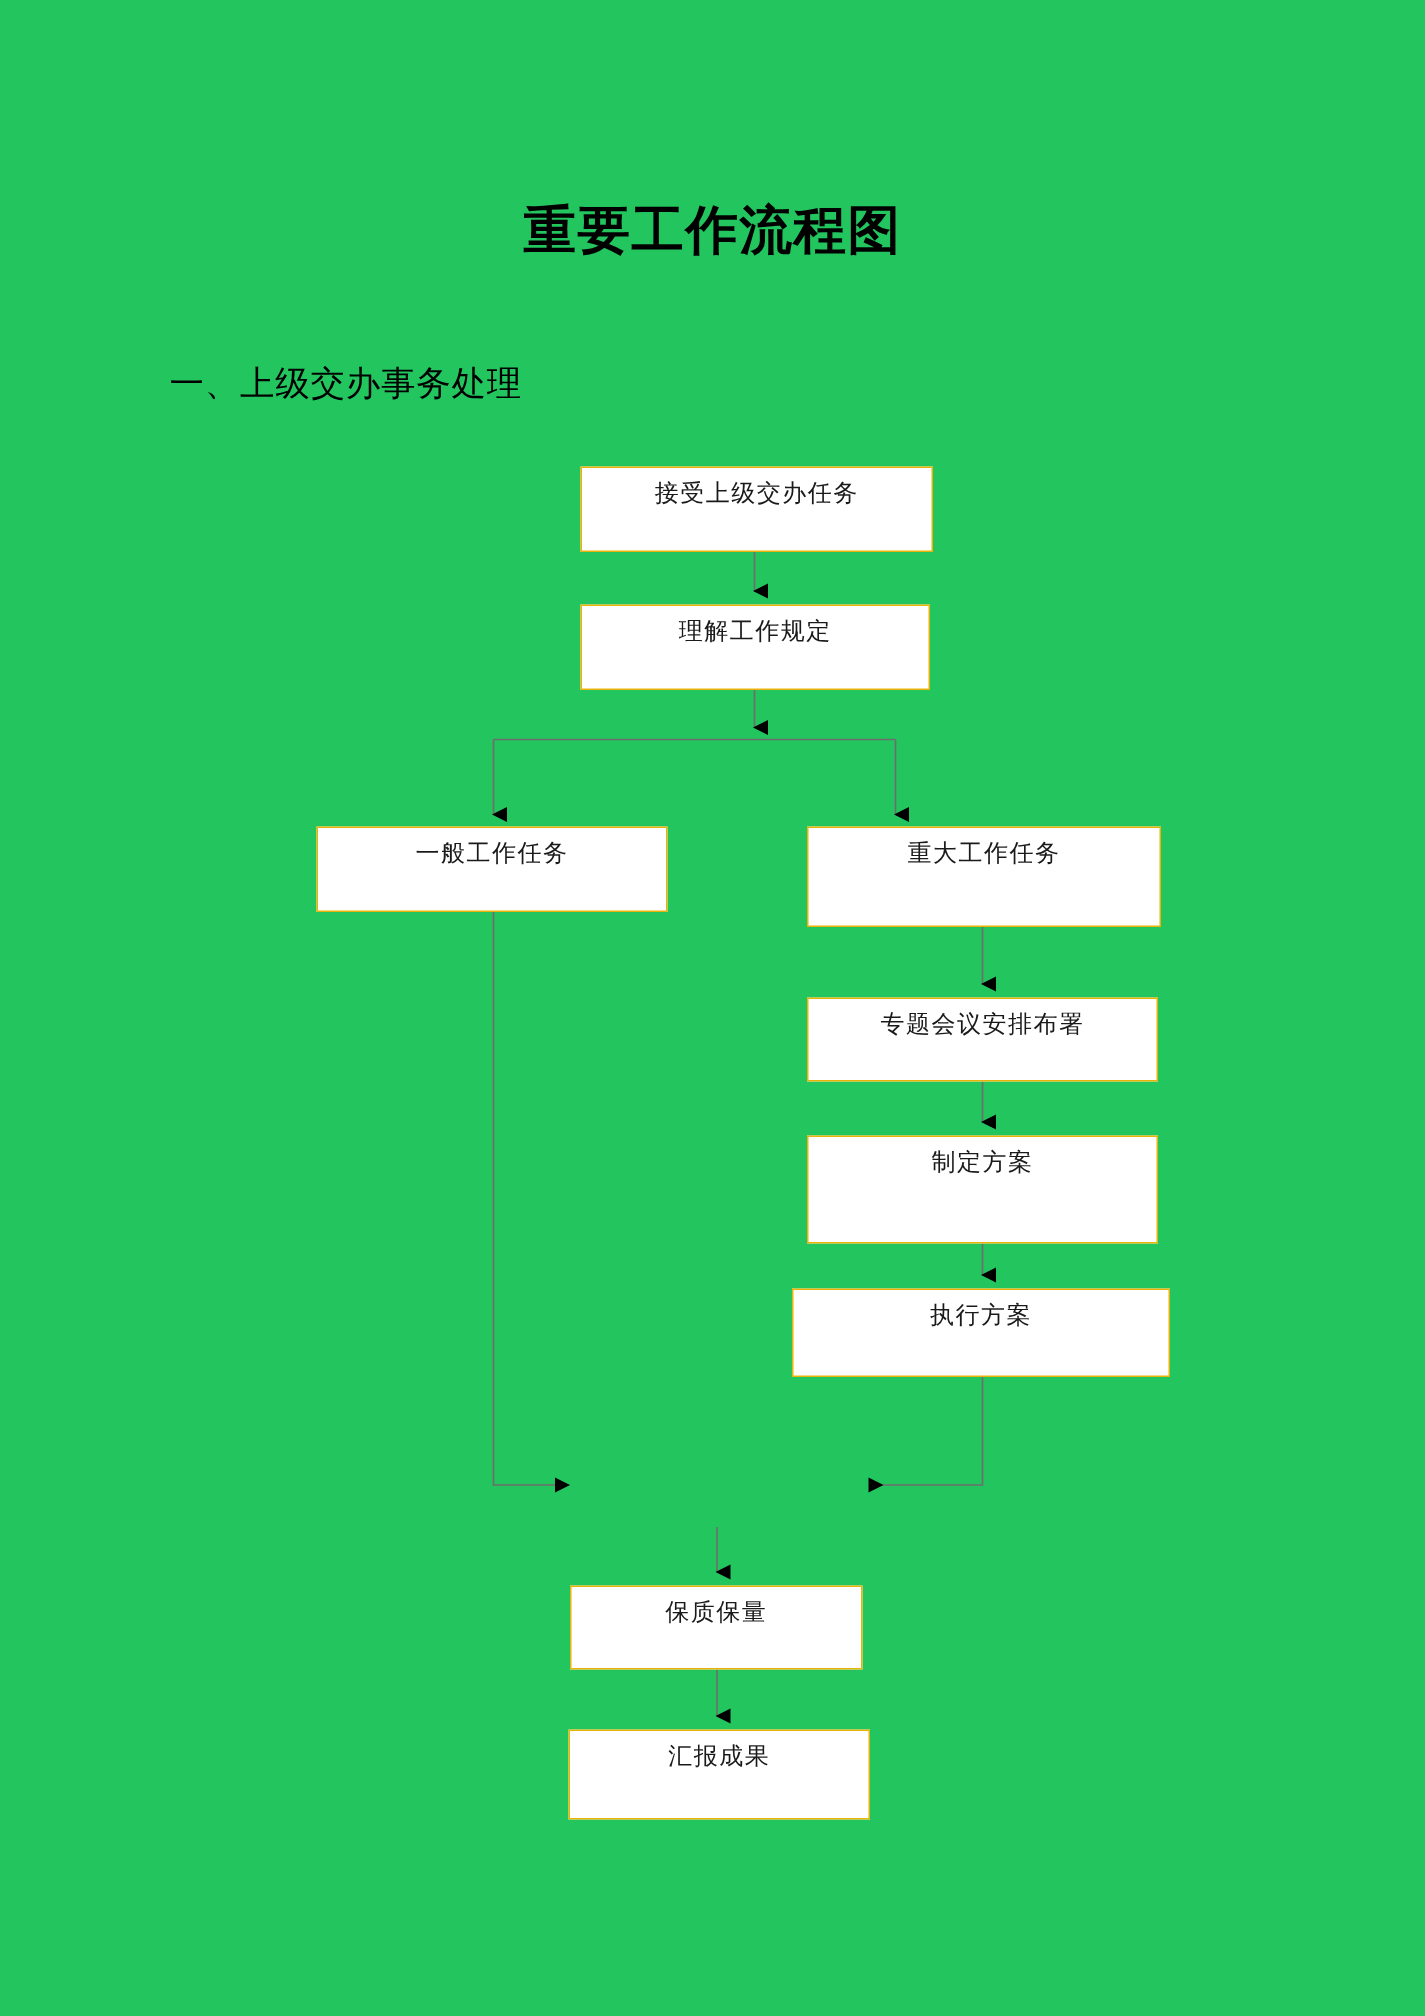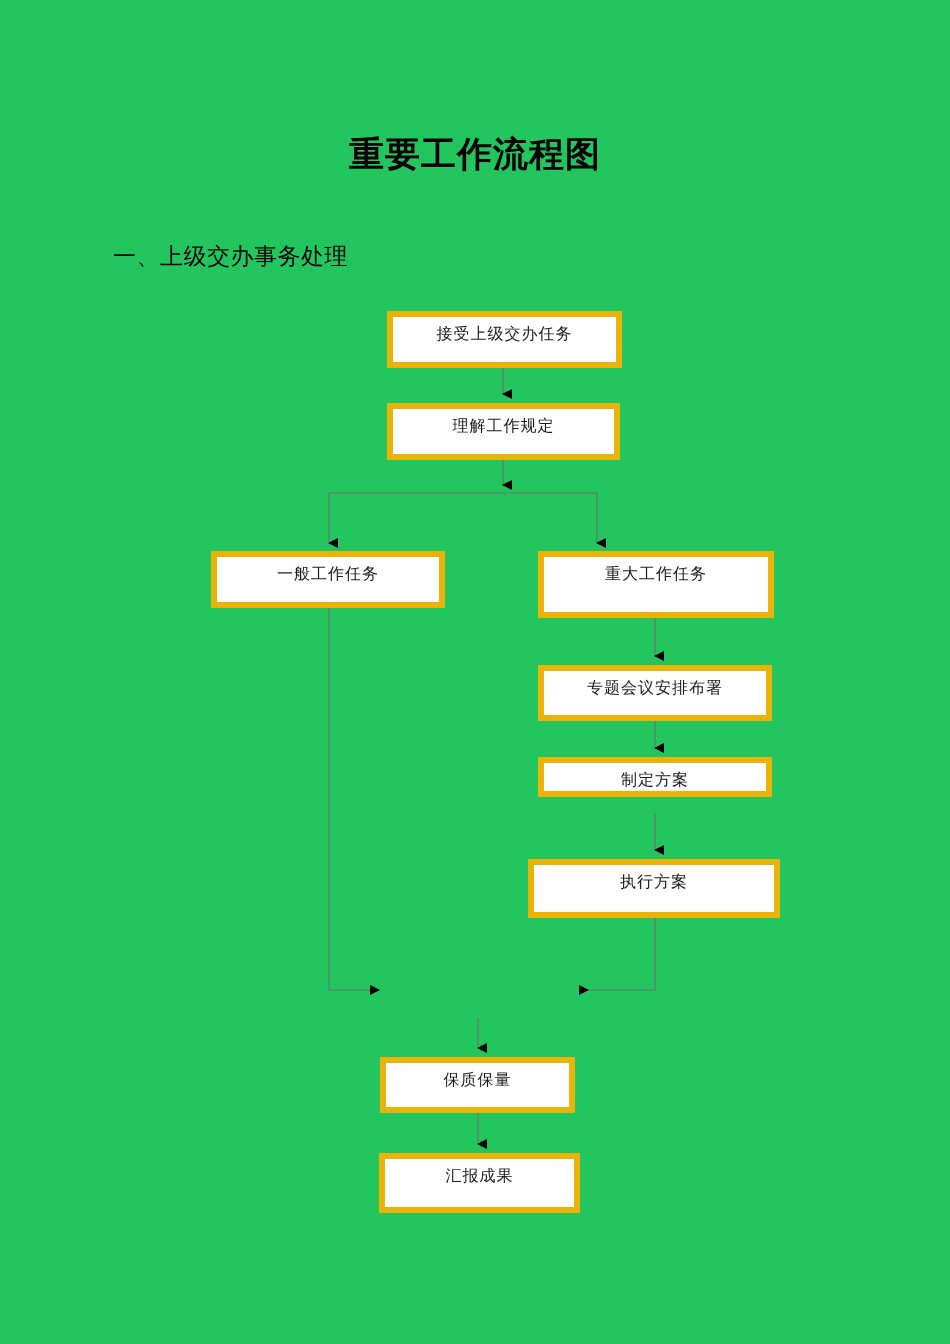--- a/index.html
+++ b/index.html
@@ -51,21 +51,21 @@
   #flow {
     position: absolute;
     left: 0;
     top: 0;
     width: 950px;
     height: 1344px;
   }
   .node {
     position: absolute;
     box-sizing: border-box;
-    border: 6px solid #eab308;
+    border: 1px solid #eab308;
     background: #ffffff;
   }
   .node .node-label {
     display: block;
     width: 100%;
     text-align: center;
     font-family: "DejaVu Serif", "Liberation Serif", serif;
     font-size: 16px;
     line-height: 22px;
     color: #1a1a1a;
@@ -147,21 +147,21 @@
     </div>
 
     <div class="node" style="left:538px; top:551px; width:236px; height:67px;">
       <span class="node-label">重大工作任务</span>
     </div>
 
     <div class="node" style="left:538px; top:665px; width:234px; height:56px;">
       <span class="node-label">专题会议安排布署</span>
     </div>
 
-    <div class="node" style="left:538px; top:757px; width:234px; height:40px;">
+    <div class="node" style="left:538px; top:757px; width:234px; height:72px;">
       <span class="node-label">制定方案</span>
     </div>
 
     <div class="node" style="left:528px; top:859px; width:252px; height:59px;">
       <span class="node-label">执行方案</span>
     </div>
 
 
     <div class="node" style="left:380px; top:1057px; width:195px; height:56px;">
       <span class="node-label">保质保量</span>

